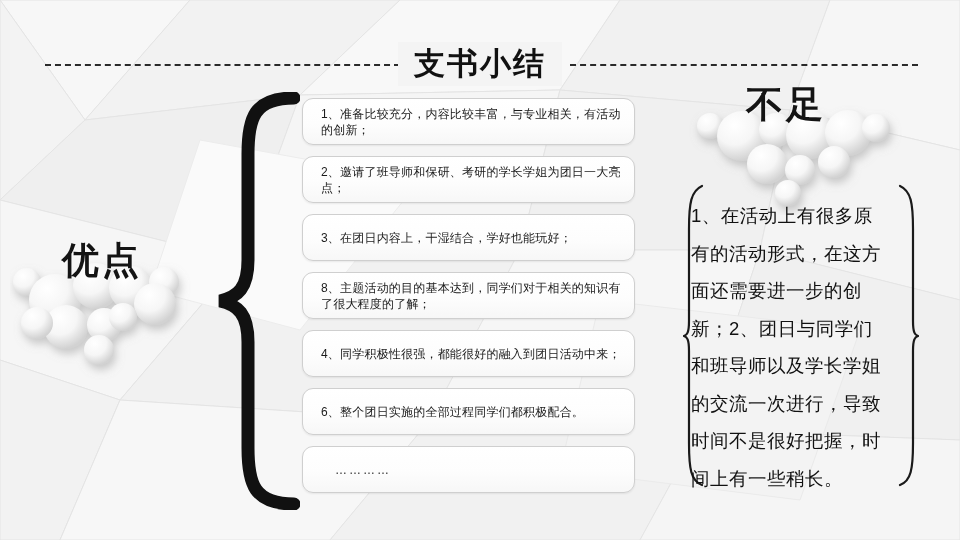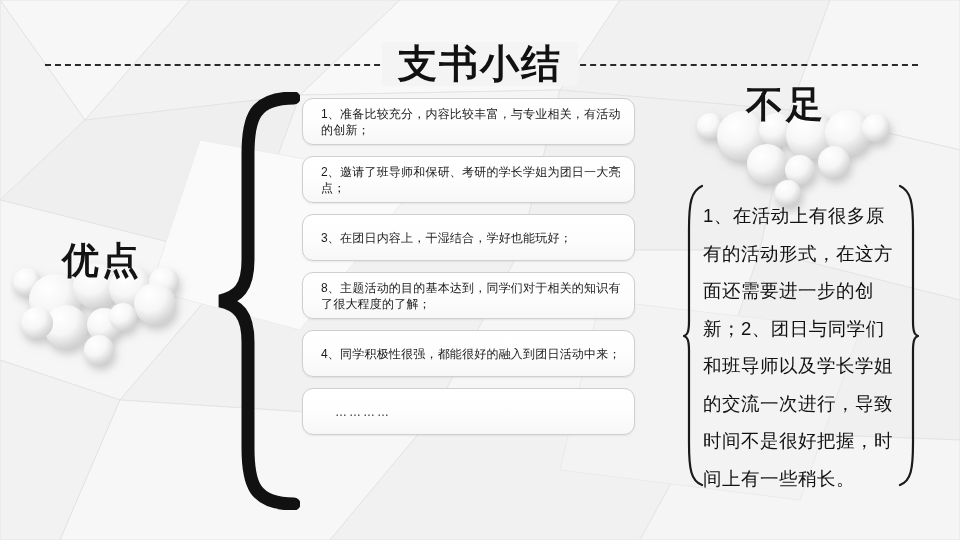--- a/index.html
+++ b/index.html
@@ -38,21 +38,21 @@
   }
   .rule-left  { left: 45px;  width: 355px; }
   .rule-right { left: 570px; width: 348px; }
 
   
   .slide-title {
     position: absolute;
     left: 0; right: 0;
     top: 42px;
     text-align: center;
-    font-size: 39px;
+    font-size: 31px;
     font-weight: bold;
     color: #111;
     letter-spacing: 2px;
     line-height: 44px;
     z-index: 6;
   }
   .title-wrap {
     display: inline-block;
     background: #f4f4f4;
     padding: 0 16px;
@@ -131,21 +131,21 @@
   .bracket {
     position: absolute;
     top: 0;
     width: 22px;
     height: 305px;
   }
   .bracket-l { left: 0; }
   .bracket-r { right: 0; }
   .panel-text {
     position: absolute;
-    left: 20px;
+    left: 8px;
     top: 14px;
     width: 200px;
     font-size: 18.5px;
     line-height: 37.5px;
     color: #111;
     letter-spacing: .5px;
     white-space: pre-wrap;
   }
 </style>
 </head>
@@ -251,20 +251,23 @@
     </div>
     <div class="card">
       <span class="card-text">3、在团日内容上，干湿结合，学好也能玩好；</span>
     </div>
     <div class="card">
       <span class="card-text">8、主题活动的目的基本达到，同学们对于相关的知识有了很大程度的了解；</span>
     </div>
     <div class="card">
       <span class="card-text">4、同学积极性很强，都能很好的融入到团日活动中来；</span>
     </div>
+    <div class="card">
+      <span class="card-text">6、整个团日实施的全部过程同学们都积极配合。</span>
+    </div>
     <div class="card card-dots">
       <span class="card-text">…………</span>
     </div>
   </div>
 
   <div class="right-panel">
     <svg class="bracket bracket-l" viewBox="0 0 22 305" preserveAspectRatio="none">
       <path d="M19 3 C8 8 6 20 6 46 L6 138 C6 150 4 152 1 153
                C4 154 6 156 6 168 L6 260 C6 286 8 298 19 302" fill="none" stroke="#1a1a1a" stroke-width="2.2" stroke-linecap="round"></path>
     </svg>

